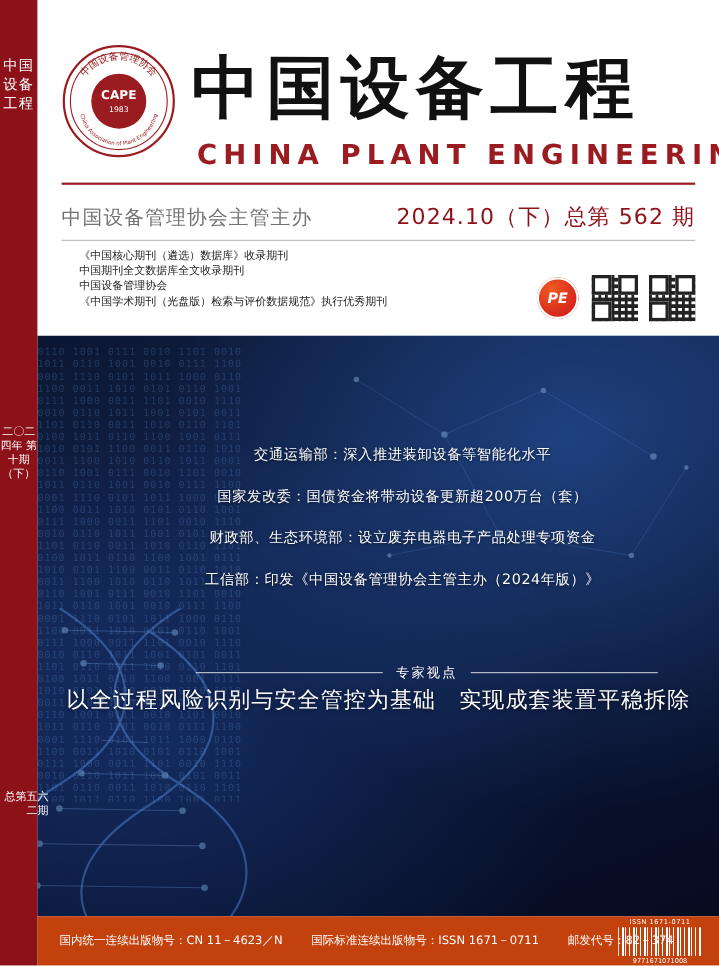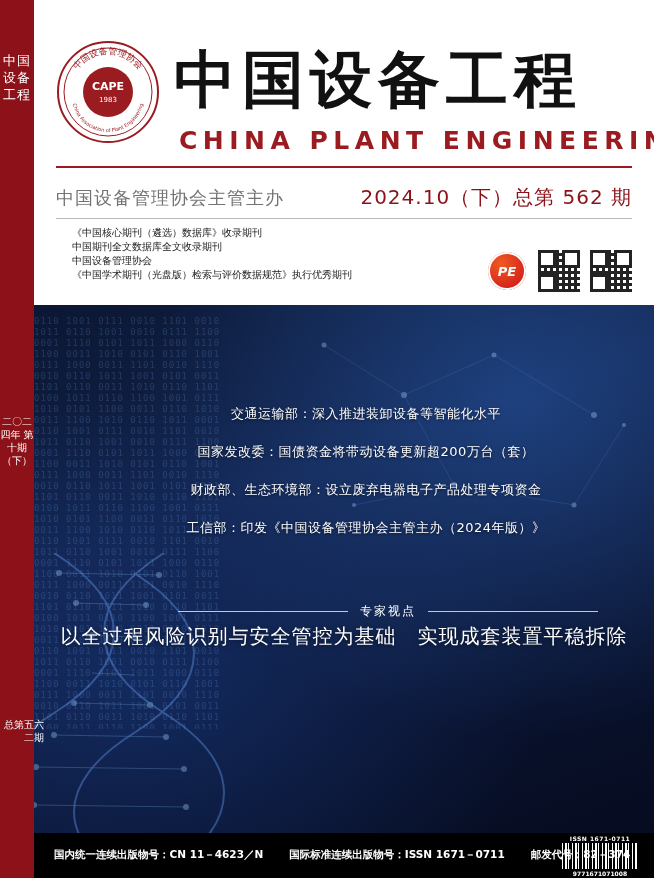--- a/index.html
+++ b/index.html
@@ -38,21 +38,21 @@
     left: 0;
     width: 34px;
     text-align: center;
     font-size: 13px;
     line-height: 17px;
     letter-spacing: 1px;
     font-family: "DejaVu Sans", sans-serif;
   }
   .spine-year {
     position: absolute;
-    top: 415px;
+    top: 386px;
     left: 0;
     width: 34px;
     text-align: center;
     font-size: 10px;
     line-height: 13px;
   }
   .spine-issue {
     position: absolute;
     top: 718px;
     left: 0;
@@ -309,24 +309,23 @@
     text-shadow: 0 1px 4px rgba(0,0,0,.6);
   }
 
   
   .footer {
     position: absolute;
     left: 34px;
     top: 833px;
     width: 620px;
     height: 45px;
-    background: #000000;
+    background: #c2410c;
     color: #ffffff;
     z-index: 5;
-    font-weight: bold;
   }
   .footer-row {
     position: absolute;
     left: 20px;
     top: 15px;
     width: 520px;
     display: flex;
     gap: 26px;
     font-size: 10.5px;
     white-space: nowrap;

